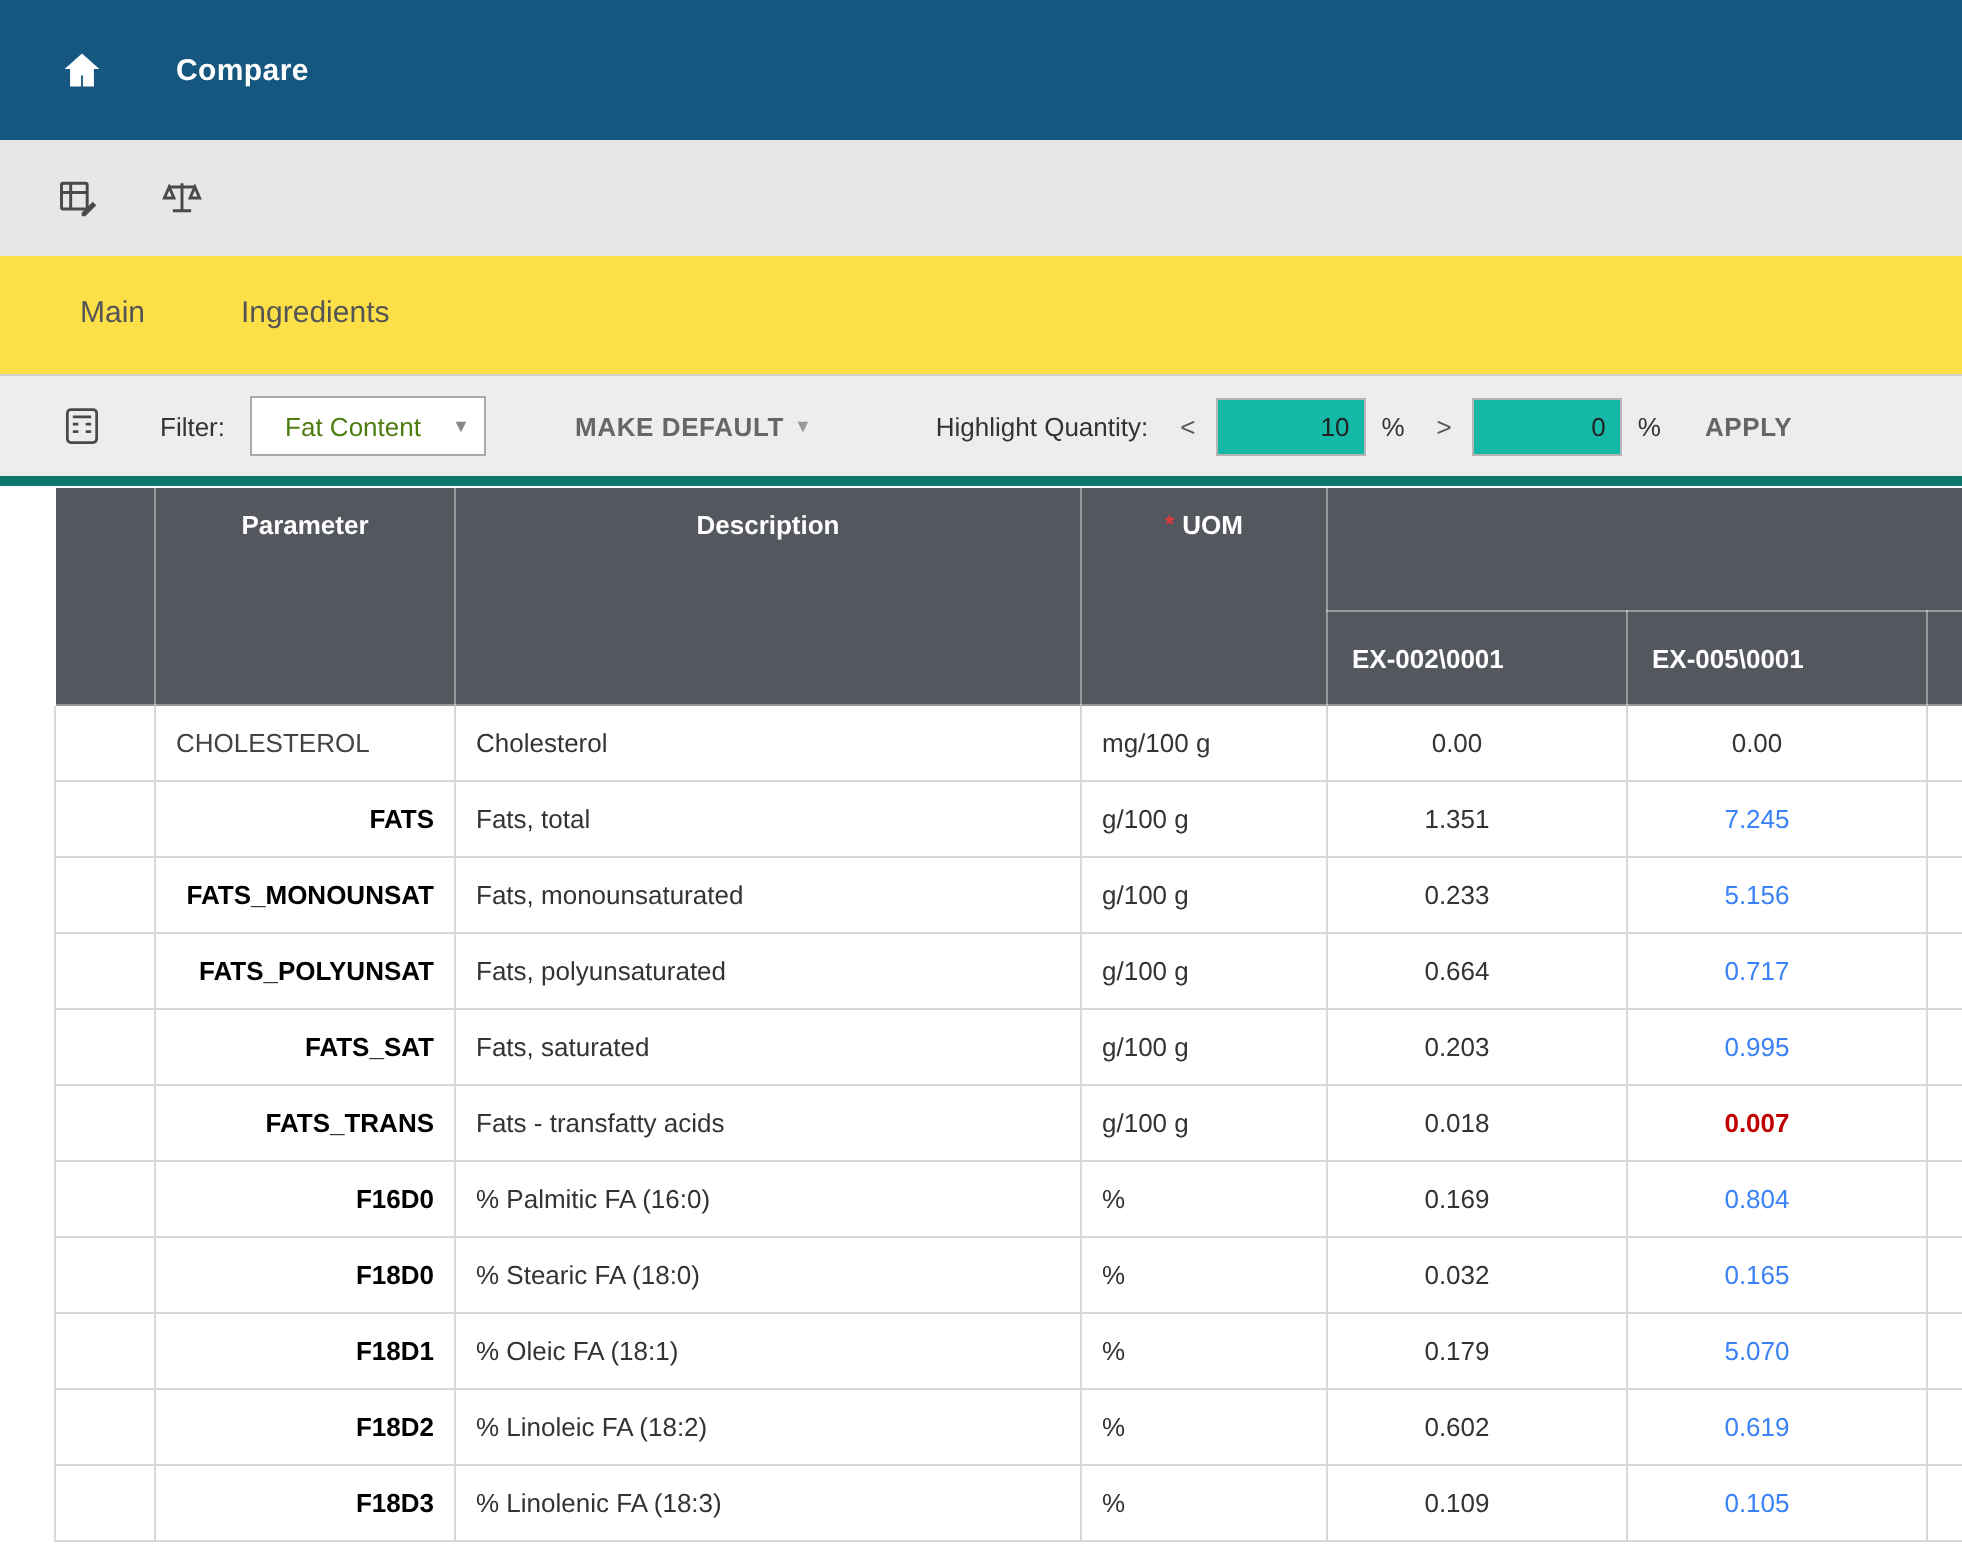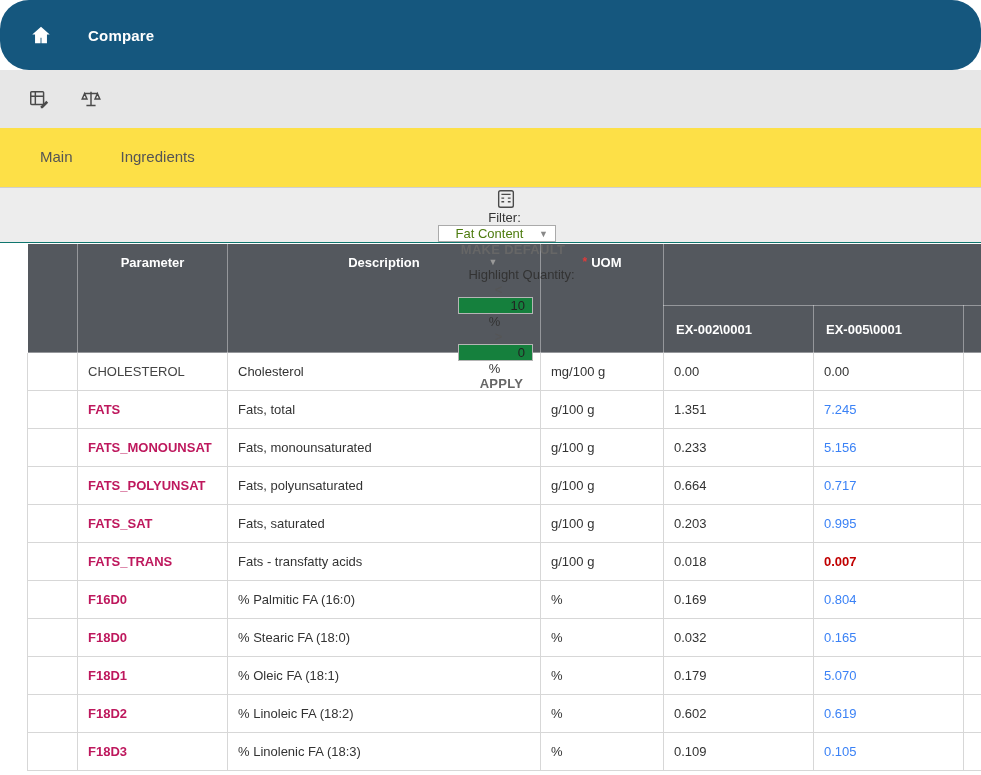--- a/index.html
+++ b/index.html
@@ -1,48 +1,48 @@
 <!DOCTYPE html>
 <html><head>
 <meta charset="utf-8">
 <style>
   * { margin:0; padding:0; box-sizing:border-box; }
   html,body { width:981px; height:775px; overflow:hidden; background:#fff;
               font-family:"Liberation Sans", sans-serif; }
   .page { position:relative; width:981px; height:775px; }
 
   
-  .topbar { height:70px; background:#15577E; display:flex; align-items:center;border-radius:29px; }
+  .topbar { height:70px; background:#15577E; display:flex; align-items:center; }
   .home-btn { margin-left:30px; width:26px; height:26px; cursor:pointer; display:flex; align-items:center; }
   .home-btn svg { width:22px; height:22px; fill:#fff; }
   .app-title { margin-left:32px; color:#fff; font-size:15px; font-weight:bold; letter-spacing:.2px; }
 
   
   .toolbar { height:58px; background:#e7e7e7; display:flex; align-items:center; }
   .tool { margin-left:26px; width:26px; height:26px; cursor:pointer; display:flex; align-items:center; justify-content:center; }
   .tool svg { width:22px; height:22px; stroke:#4a4a4a; fill:none; stroke-width:1.6; }
 
   
   .tabbar { height:60px; background:#fde047; display:flex; align-items:stretch; border-bottom:1px solid #cfcfcf; padding-left:38px; }
   .tab { display:flex; align-items:center; padding:0 2px; margin-right:44px; font-size:15px; color:#555; cursor:pointer; border-bottom:3px solid transparent; }
   .tab.active { color:#2E7CBE; border-bottom-color:#2E7CBE; }
 
   
-  .filterbar { height:55px; background:#ededed; border-bottom:1px solid #0f766e; display:flex; align-items:center; font-size:13px; color:#333;flex-direction:column; }
+  .filterbar { height:55px; background:#ededed; border-bottom:5px solid #0f766e; display:flex; align-items:center; font-size:13px; color:#333; }
   .fb-icon { margin-left:30px; width:22px; height:22px; cursor:pointer; }
   .fb-icon svg { width:22px; height:22px; stroke:#4a4a4a; fill:none; stroke-width:1.5; }
   .fb-label { margin-left:28px; }
   .fb-select { margin-left:12px; width:118px; height:30px; background:#fff; border:1px solid #aaa; display:flex; align-items:center; cursor:pointer; }
   .fb-select .val { flex:1; padding-left:8px; font-size:13px; color:#4d7c0f;text-align:center; }
   .fb-select .caret { width:22px; text-align:center; color:#888; font-size:9px; }
   .make-default { margin-left:45px; font-weight:bold; color:#666; letter-spacing:.3px; cursor:pointer; }
   .md-caret { color:#999; font-size:9px; margin-left:5px; cursor:pointer; }
   .hq-label { margin-left:62px; }
   .cmp { margin-left:16px; color:#555; }
-  .fb-input { margin-left:10px; width:75px; height:29px; border:1px solid #b5b5b5; background:#15803d; text-align:right; padding-right:7px; font-size:13px; font-family:"Liberation Sans", sans-serif; color:#222; }
+  .fb-input { margin-left:10px; width:75px; height:29px; border:1px solid #b5b5b5; background:#14b8a6; text-align:right; padding-right:7px; font-size:13px; font-family:"Liberation Sans", sans-serif; color:#222; }
   .pct { margin-left:8px; color:#333; }
   .apply { margin-left:22px; font-weight:bold; color:#666; letter-spacing:.3px; cursor:pointer; }
 
   
   table { margin-left:27px; width:954px; border-collapse:collapse; table-layout:fixed; font-size:13px; }
   col.c-sel   { width:50px; }
   col.c-param { width:150px; }
   col.c-desc  { width:313px; }
   col.c-uom   { width:123px; }
   col.c-v1    { width:150px; }
@@ -50,22 +50,22 @@
   col.c-pad   { width:18px; }
 
   thead th { background:#54585E; color:#fff; font-weight:bold; border:1px solid rgba(255,255,255,.38); }
   thead tr.r1 th { height:62px; vertical-align:top; padding-top:11px; text-align:center; }
   thead tr.r2 th { height:47px; vertical-align:middle; text-align:left; padding-left:12px; font-size:13px; }
   thead th.rowspan { height:109px; }
   .req { color:#e03a3a; font-size:12px; vertical-align:top; margin-right:4px; }
 
   tbody td { background:#fff; border:1px solid #d7d7d7; height:38px; padding:0 10px; color:#333; overflow:hidden; white-space:nowrap; }
   tbody td.param-cell { color:#444; }
-  tbody td.param-cell.b { font-weight:bold; color:#be185d; }
-  tbody td.num { text-align:left; padding-right:30px; }
+  tbody td.param-cell.b { font-weight:bold; color:#000000;text-align:right; }
+  tbody td.num { text-align:center; padding-right:30px; }
   tbody td.hl-high { color:#3b82f6; font-weight:normal; }
   tbody td.hl-low  { color:#C00000; font-weight:bold; }
 </style>
 </head>
 <body>
 
 <div class="page">
 
   <div class="topbar">
     <div class="home-btn">

